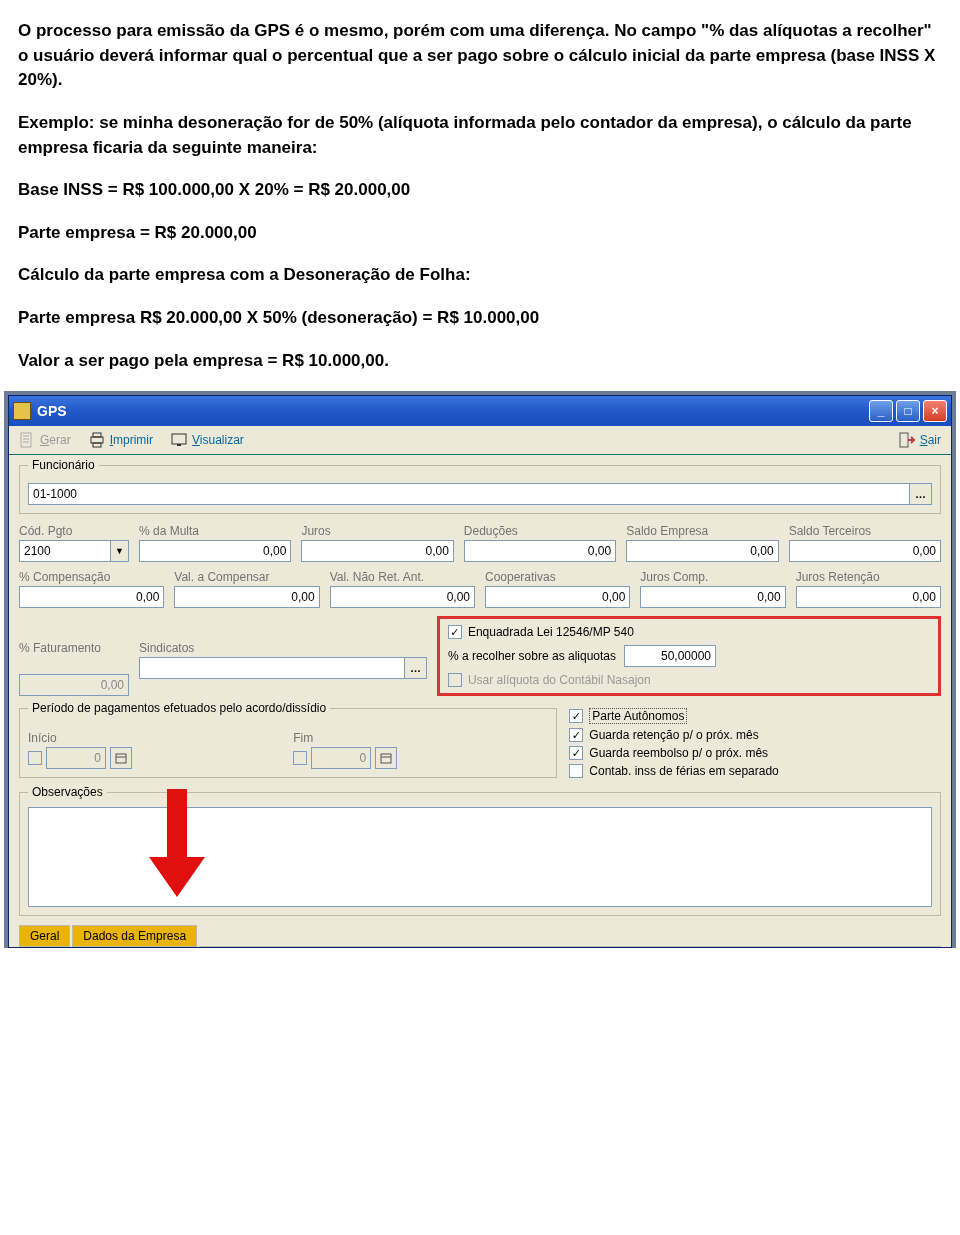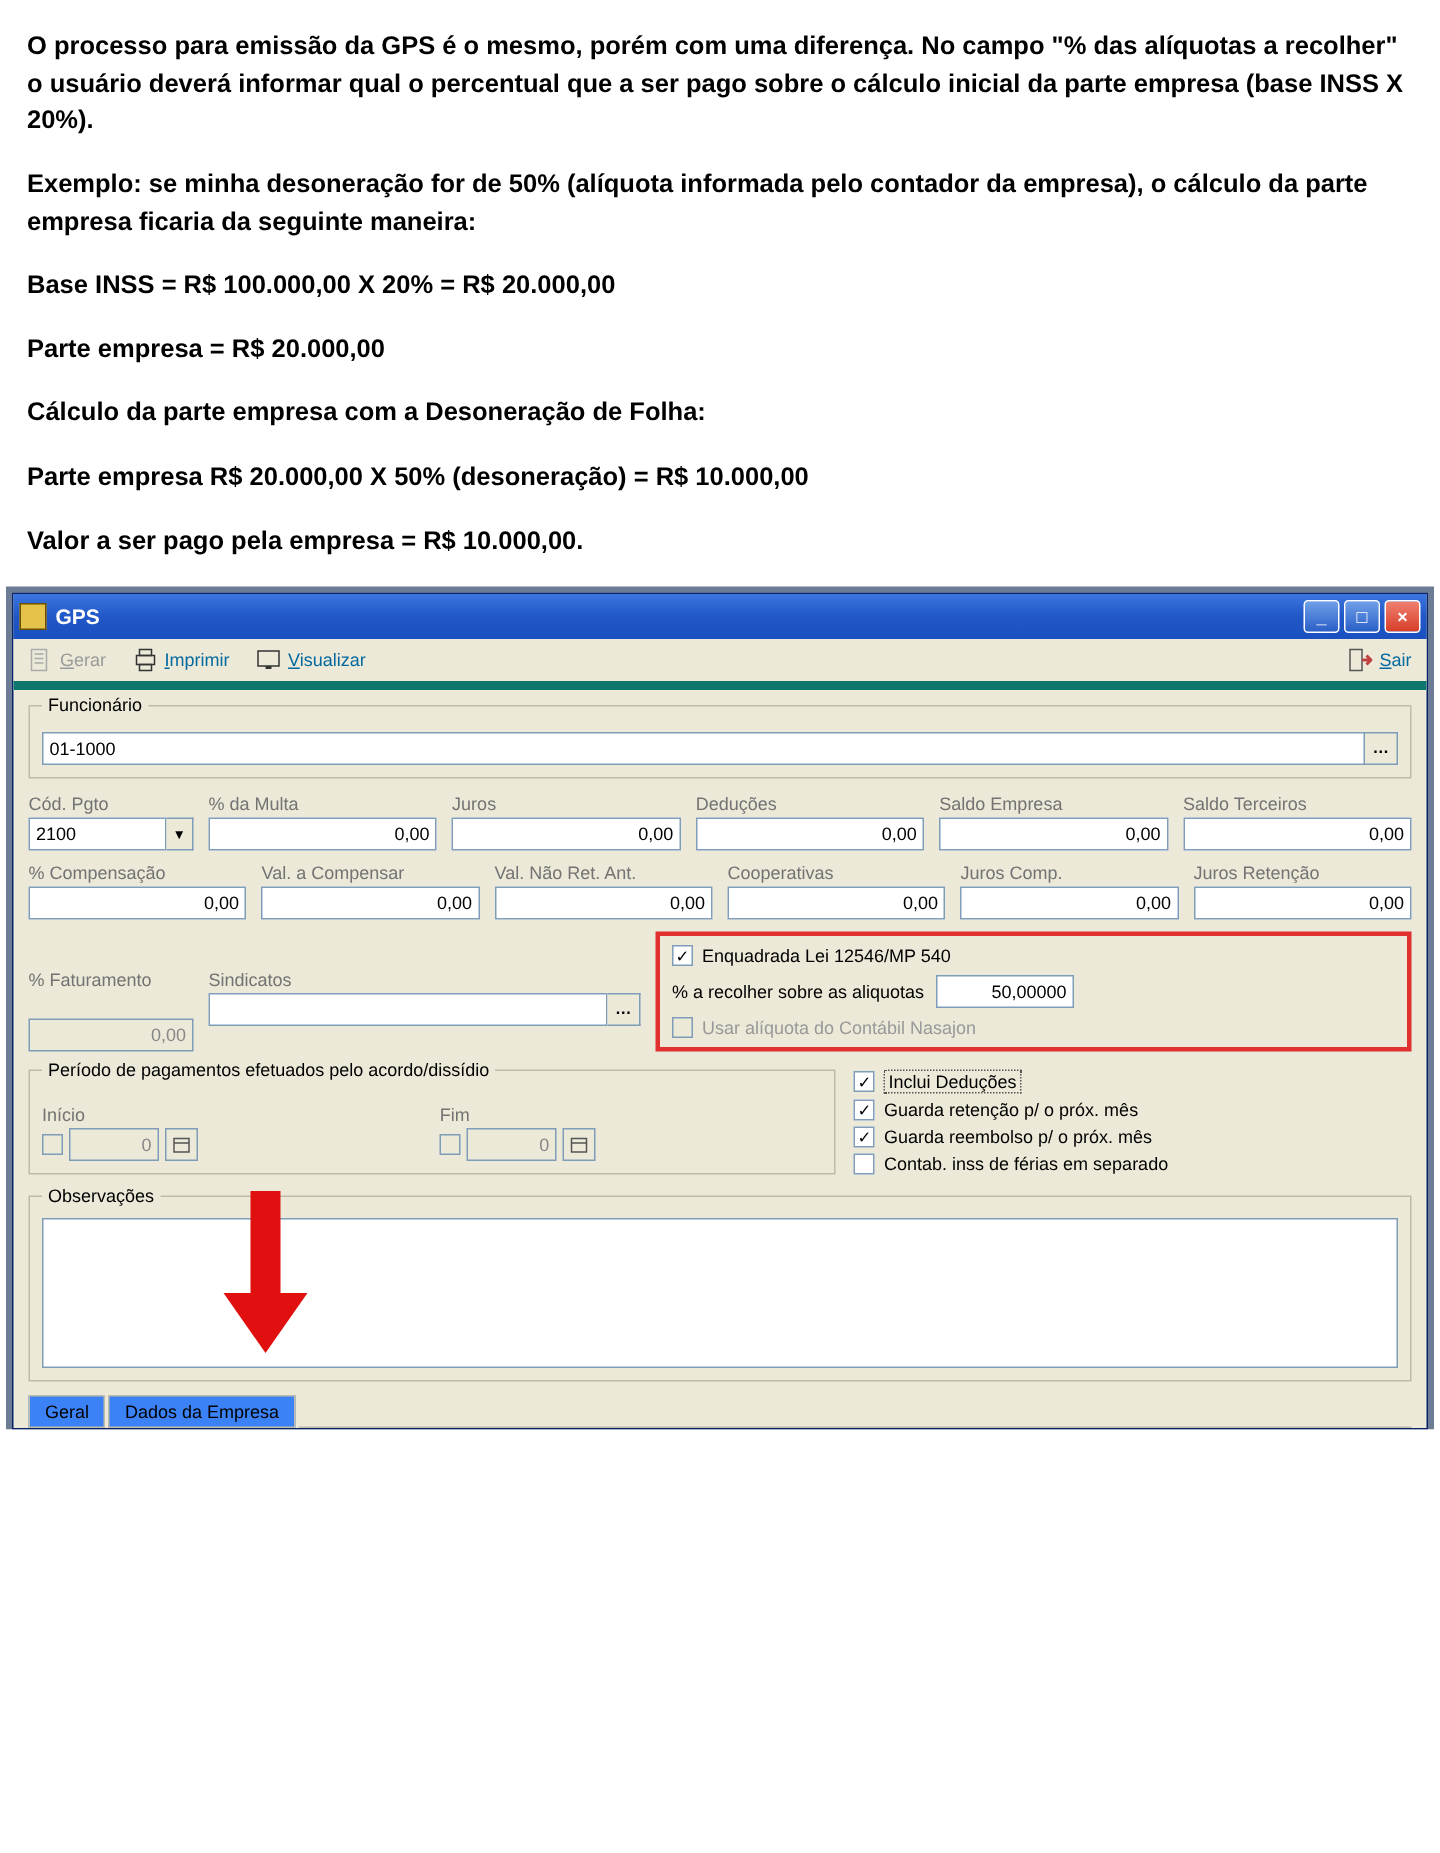--- a/index.html
+++ b/index.html
@@ -60,21 +60,21 @@
     display:flex; align-items:center; justify-content:center;
     font-weight:bold;
     font-size: 12px;
   }
   .winbtn.close { background: linear-gradient(to bottom,#f08070,#d63e29); }
   .toolbar {
     display: flex;
     align-items: center;
     gap: 18px;
     padding: 6px 10px;
-    border-bottom: 6px solid #0f766e;
+    border-bottom: 1px solid #0f766e;
     background:#ece9d8;
   }
   .tb-btn {
     display: flex;
     align-items: center;
     gap: 5px;
     color: #0369a1;
   }
   .tb-btn.disabled { color: #9a9a9a; }
   .tb-btn .underline { text-decoration: underline; }
@@ -181,21 +181,21 @@
   }
 
   .tabbar{
     display:flex;
     padding: 0 10px;
     margin-top:-1px;
     align-items:flex-end;
   }
   .tab{
     border:1px solid #c0bba8;
-    background:#3b82f6;
+    background:#eab308;
     padding:3px 10px;
     font-size:12px;
     position:relative;
     margin-right:2px;
   }
   .tabbar-border{ border-top:1px solid #c0bba8; flex:1; }
 
   .arrow-down{
     position:absolute;
     left: 140px;
@@ -417,21 +417,21 @@
                         <line x1="1" y1="5" x2="11" y2="5" stroke="#555"></line>
                       </svg>
               </div>
             </div>
           </div>
         </div>
       </div>
       <div class="periodo-right">
         <div class="chk-line">
                 <div class="chk">✓</div>
-                <span style="border:1px dotted #555;padding:0 2px;">Inclui Deduções</span>
+                <span style="border:1px dotted #555;padding:0 2px;">Parte Autônomos</span>
               </div>
         <div class="chk-line">
                 <div class="chk">✓</div>
                 <span>Guarda retenção p/ o próx. mês</span>
               </div>
         <div class="chk-line">
                 <div class="chk">✓</div>
                 <span>Guarda reembolso p/ o próx. mês</span>
               </div>
         <div class="chk-line">

